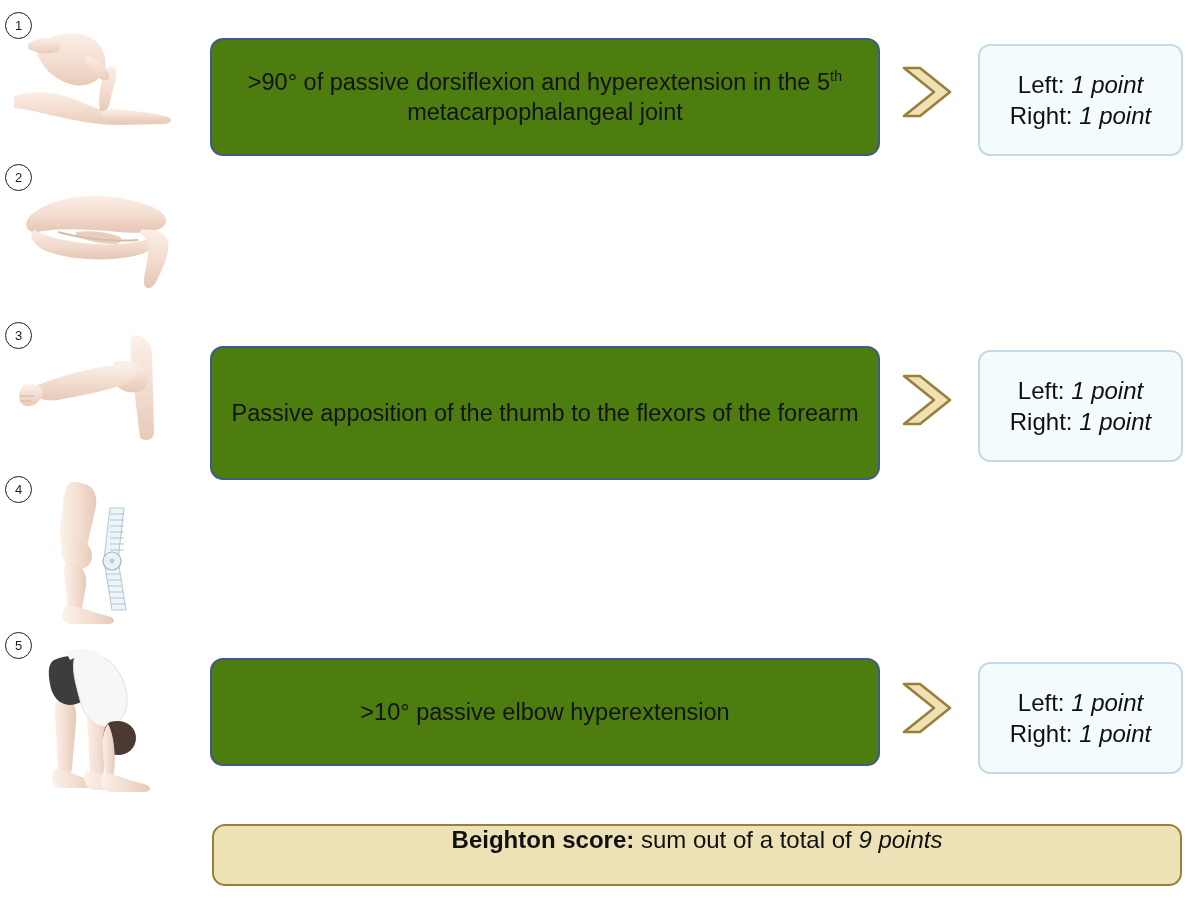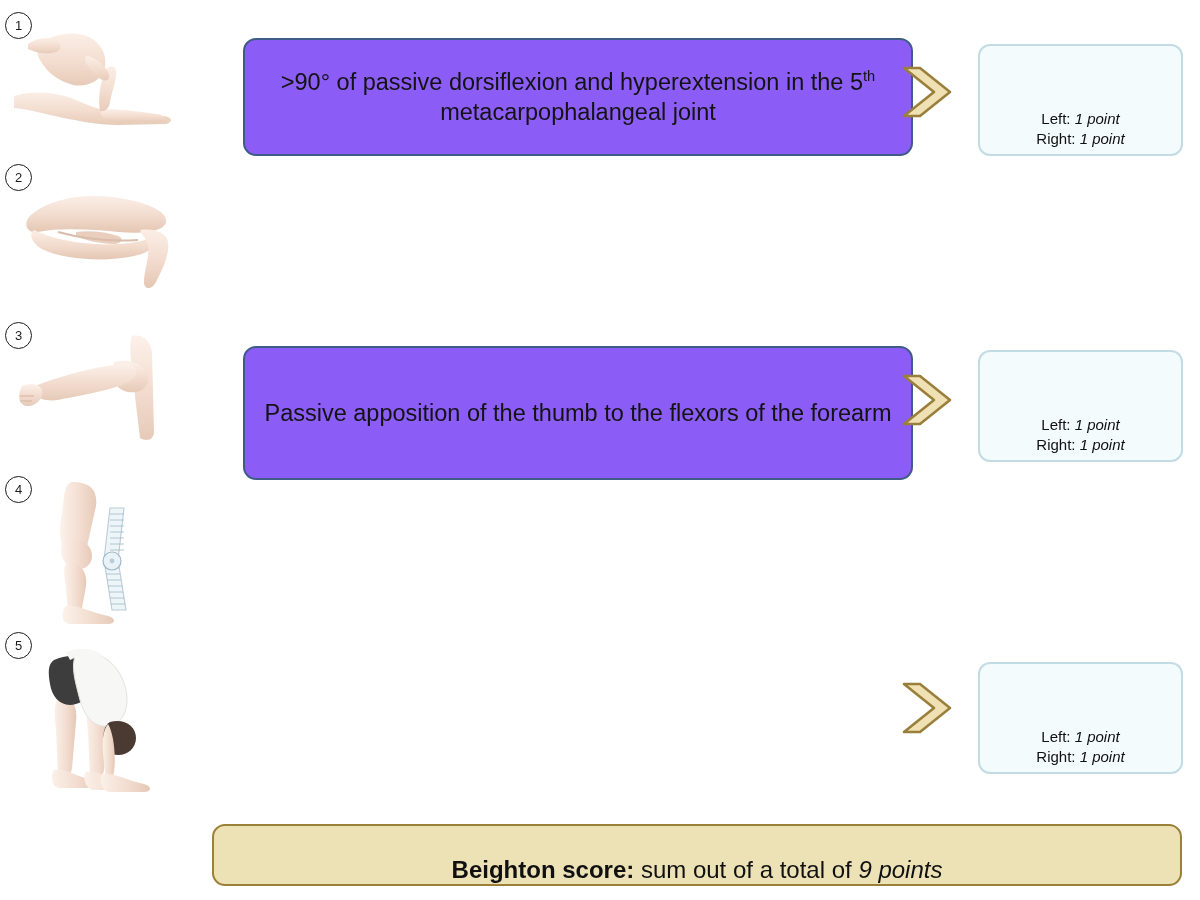--- a/index.html
+++ b/index.html
@@ -62,32 +62,31 @@
     top: 10px;
   }
   .illus svg { display: block; }
 
   
   .crit {
     position: absolute;
     left: 210px;
     width: 670px;
     box-sizing: border-box;
-    background: #8b5cf6;
+    background: #4d7c0f;
     border: 2.2px solid #3e5c86;
     border-radius: 13px;
     display: flex;
     align-items: center;
     justify-content: center;
     text-align: center;
     padding: 8px 18px;
     font-size: 23.5px;
     line-height: 1.28;
     color: #131313;
-    margin-left: 33px;
   }
   .crit-h1 { top: 30px;  height: 118px; }
   .crit-h2 { top: 186px; height: 134px; }
   .crit-h3 { top: 340px; height: 108px; }
 
   .sup { font-size: 0.62em; vertical-align: super; line-height: 0; }
 
   
   .chev {
     position: absolute;
@@ -103,22 +102,22 @@
     position: absolute;
     left: 978px;
     width: 205px;
     box-sizing: border-box;
     background: #f4fbfc;
     border: 2px solid #c3dbe4;
     border-radius: 12px;
     display: flex;
     flex-direction: column;
     align-items: center;
-    justify-content: flex-end;
-    font-size: 15px;
+    justify-content: center;
+    font-size: 24px;
     line-height: 1.3;
     color: #101010;
     padding: 6px 8px;
   }
   .score-1 { top: 36px;  height: 112px; }
   .score-2 { top: 190px; height: 112px; }
   .score-3 { top: 344px; height: 112px; }
 
   .score .line { white-space: nowrap; }
   .pts { font-style: italic; }
@@ -128,21 +127,21 @@
     position: absolute;
     left: 212px;
     top: 824px;
     width: 970px;
     height: 62px;
     box-sizing: border-box;
     background: #ede2b6;
     border: 2.4px solid #9b8038;
     border-radius: 13px;
     display: flex;
-    align-items: flex-end;
+    align-items: flex-start;
     justify-content: center;
     font-size: 24px;
     color: #101010;
   }
   .total b { font-weight: bold; }
   .total .pts { font-style: italic; }
 </style>
 </head>
 <body>
 
@@ -237,20 +236,23 @@
 
         <path d="M118 8 C128 6 136 12 138 24 L140 104 C140 112 132 114 126 110 L120 60 C118 36 114 18 118 8 Z" fill="url(#sk3)"></path>
 
         <path d="M100 34 C116 30 130 36 134 48 C136 58 128 66 114 64 C102 62 96 50 100 34 Z" fill="url(#sk3)"></path>
 
         <path d="M16 60 C40 50 74 40 106 36 C120 34 126 42 120 50 C110 60 74 66 44 72 C32 74 18 70 16 60 Z" fill="url(#sk3)"></path>
 
         <path d="M8 58 C16 54 26 56 28 62 C30 70 22 78 14 78 C6 78 2 70 8 58 Z" fill="url(#sk3)"></path>
         <path d="M6 68 L20 68 M6 73 L18 73" stroke="#dfc0ae" stroke-width="1.6"></path>
       </svg>
+    </div>
+    <div class="crit crit-h3">
+      <span>&gt;10° passive elbow hyperextension</span>
     </div>
     <div class="chev chev-3">
       <svg width="62" height="56" viewBox="0 0 62 56">
         <polygon points="8,4 24,4 54,28 24,52 8,52 38,28" fill="#efe1b4" stroke="#9a7f3a" stroke-width="2.6" stroke-linejoin="round"></polygon>
       </svg>
     </div>
     <div class="score score-3">
       <div class="line"><span>Left:</span> <span class="pts">1 point</span></div>
       <div class="line"><span>Right:</span> <span class="pts">1 point</span></div>
     </div>

